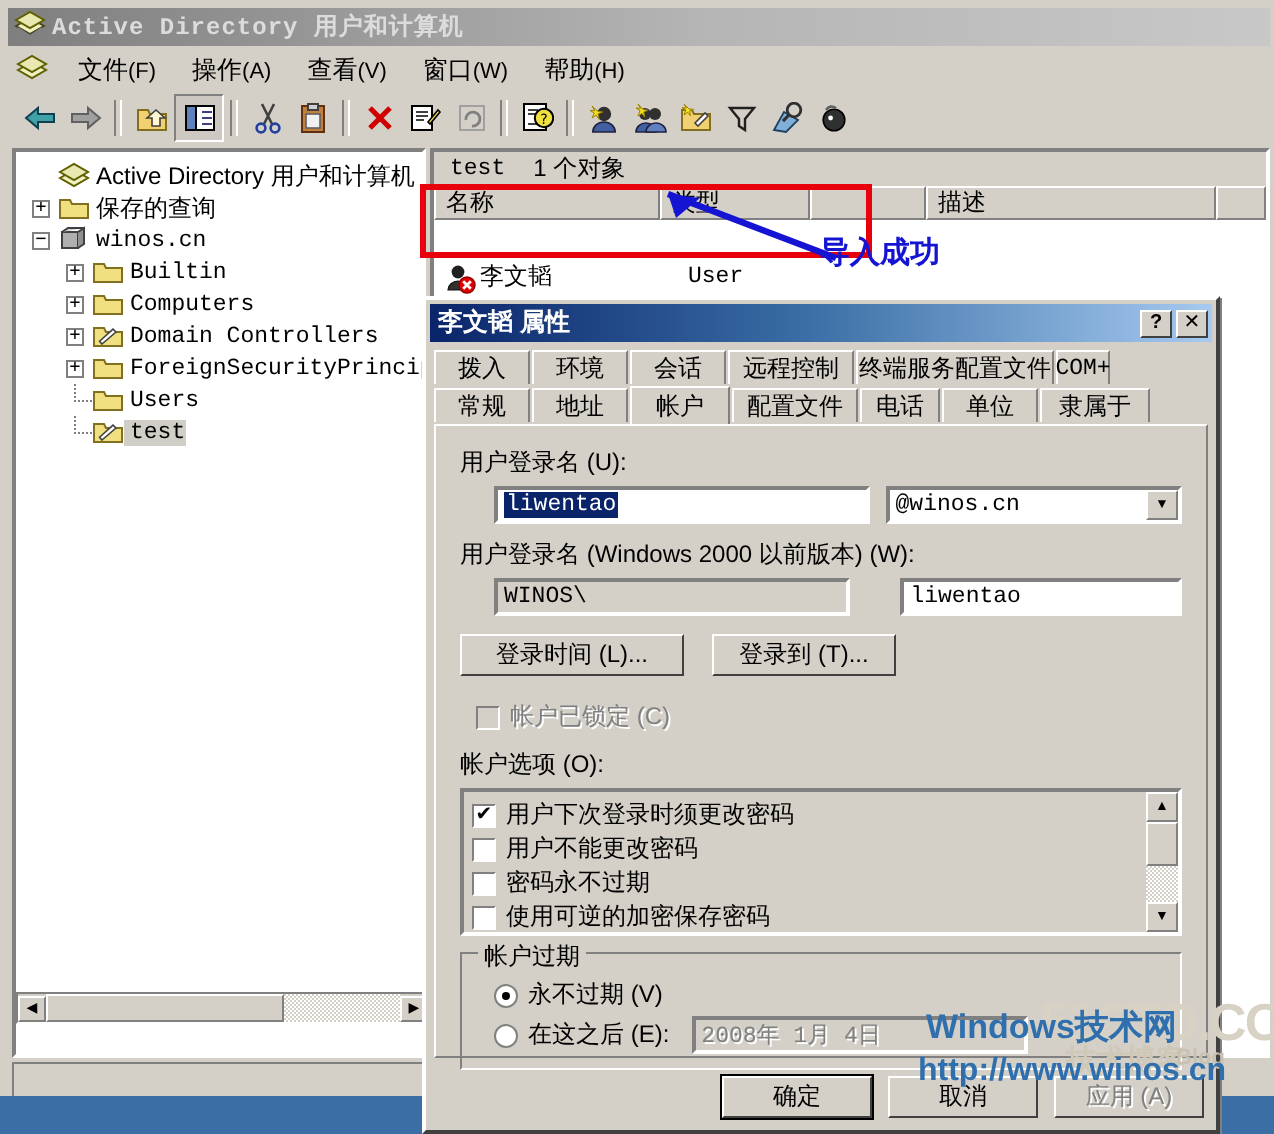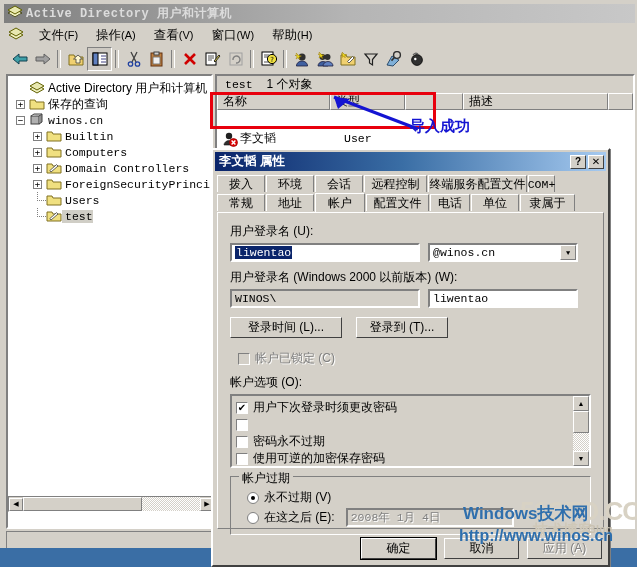--- a/index.html
+++ b/index.html
@@ -194,21 +194,21 @@
     background:#d4d0c8;
     border:1px solid;border-color:#fff #808080 #808080 #fff;
     box-sizing:border-box;padding:10px 12px;
   }
   .fld-label{font-size:12px;color:#000;margin-bottom:3px;}
   .row2{display:flex;align-items:center;gap:8px;}
   .txtbox{
     height:19px;background:#fff;
     border:2px solid;border-color:#808080 #fff #fff #808080;
     box-sizing:border-box;display:flex;align-items:center;padding-left:3px;
-    font-family:"Liberation Mono","DejaVu Sans Mono",monospace;font-size:11.5px;color:#000;
+    font-family:"Liberation Mono","DejaVu Sans Mono",monospace;font-size:11.5px;color:#000;margin-left:17px;
   }
   .txtbox.gray{background:#d4d0c8;color:#000;}
   .sel-text{background:#0a246a;color:#fff;padding:0 1px;}
   .combo{
     height:19px;background:#fff;
     border:2px solid;border-color:#808080 #fff #fff #808080;
     box-sizing:border-box;display:flex;align-items:center;
     font-family:"Liberation Mono","DejaVu Sans Mono",monospace;font-size:11.5px;
   }
   .combo .cv{flex:1;padding-left:3px;}
@@ -663,20 +663,21 @@
 
       <div class="fld-label" style="margin-top:7px">帐户选项 (O):</div>
       <div class="listbox" style="height:74px">
         <div class="items">
           <div class="optline">
             <span class="chk">✔</span>
             <span>用户下次登录时须更改密码</span>
           </div>
           <div class="optline">
             <span class="chk"></span>
+            <span>用户不能更改密码</span>
           </div>
           <div class="optline">
             <span class="chk"></span>
             <span>密码永不过期</span>
           </div>
           <div class="optline">
             <span class="chk"></span>
             <span>使用可逆的加密保存密码</span>
           </div>
         </div>

